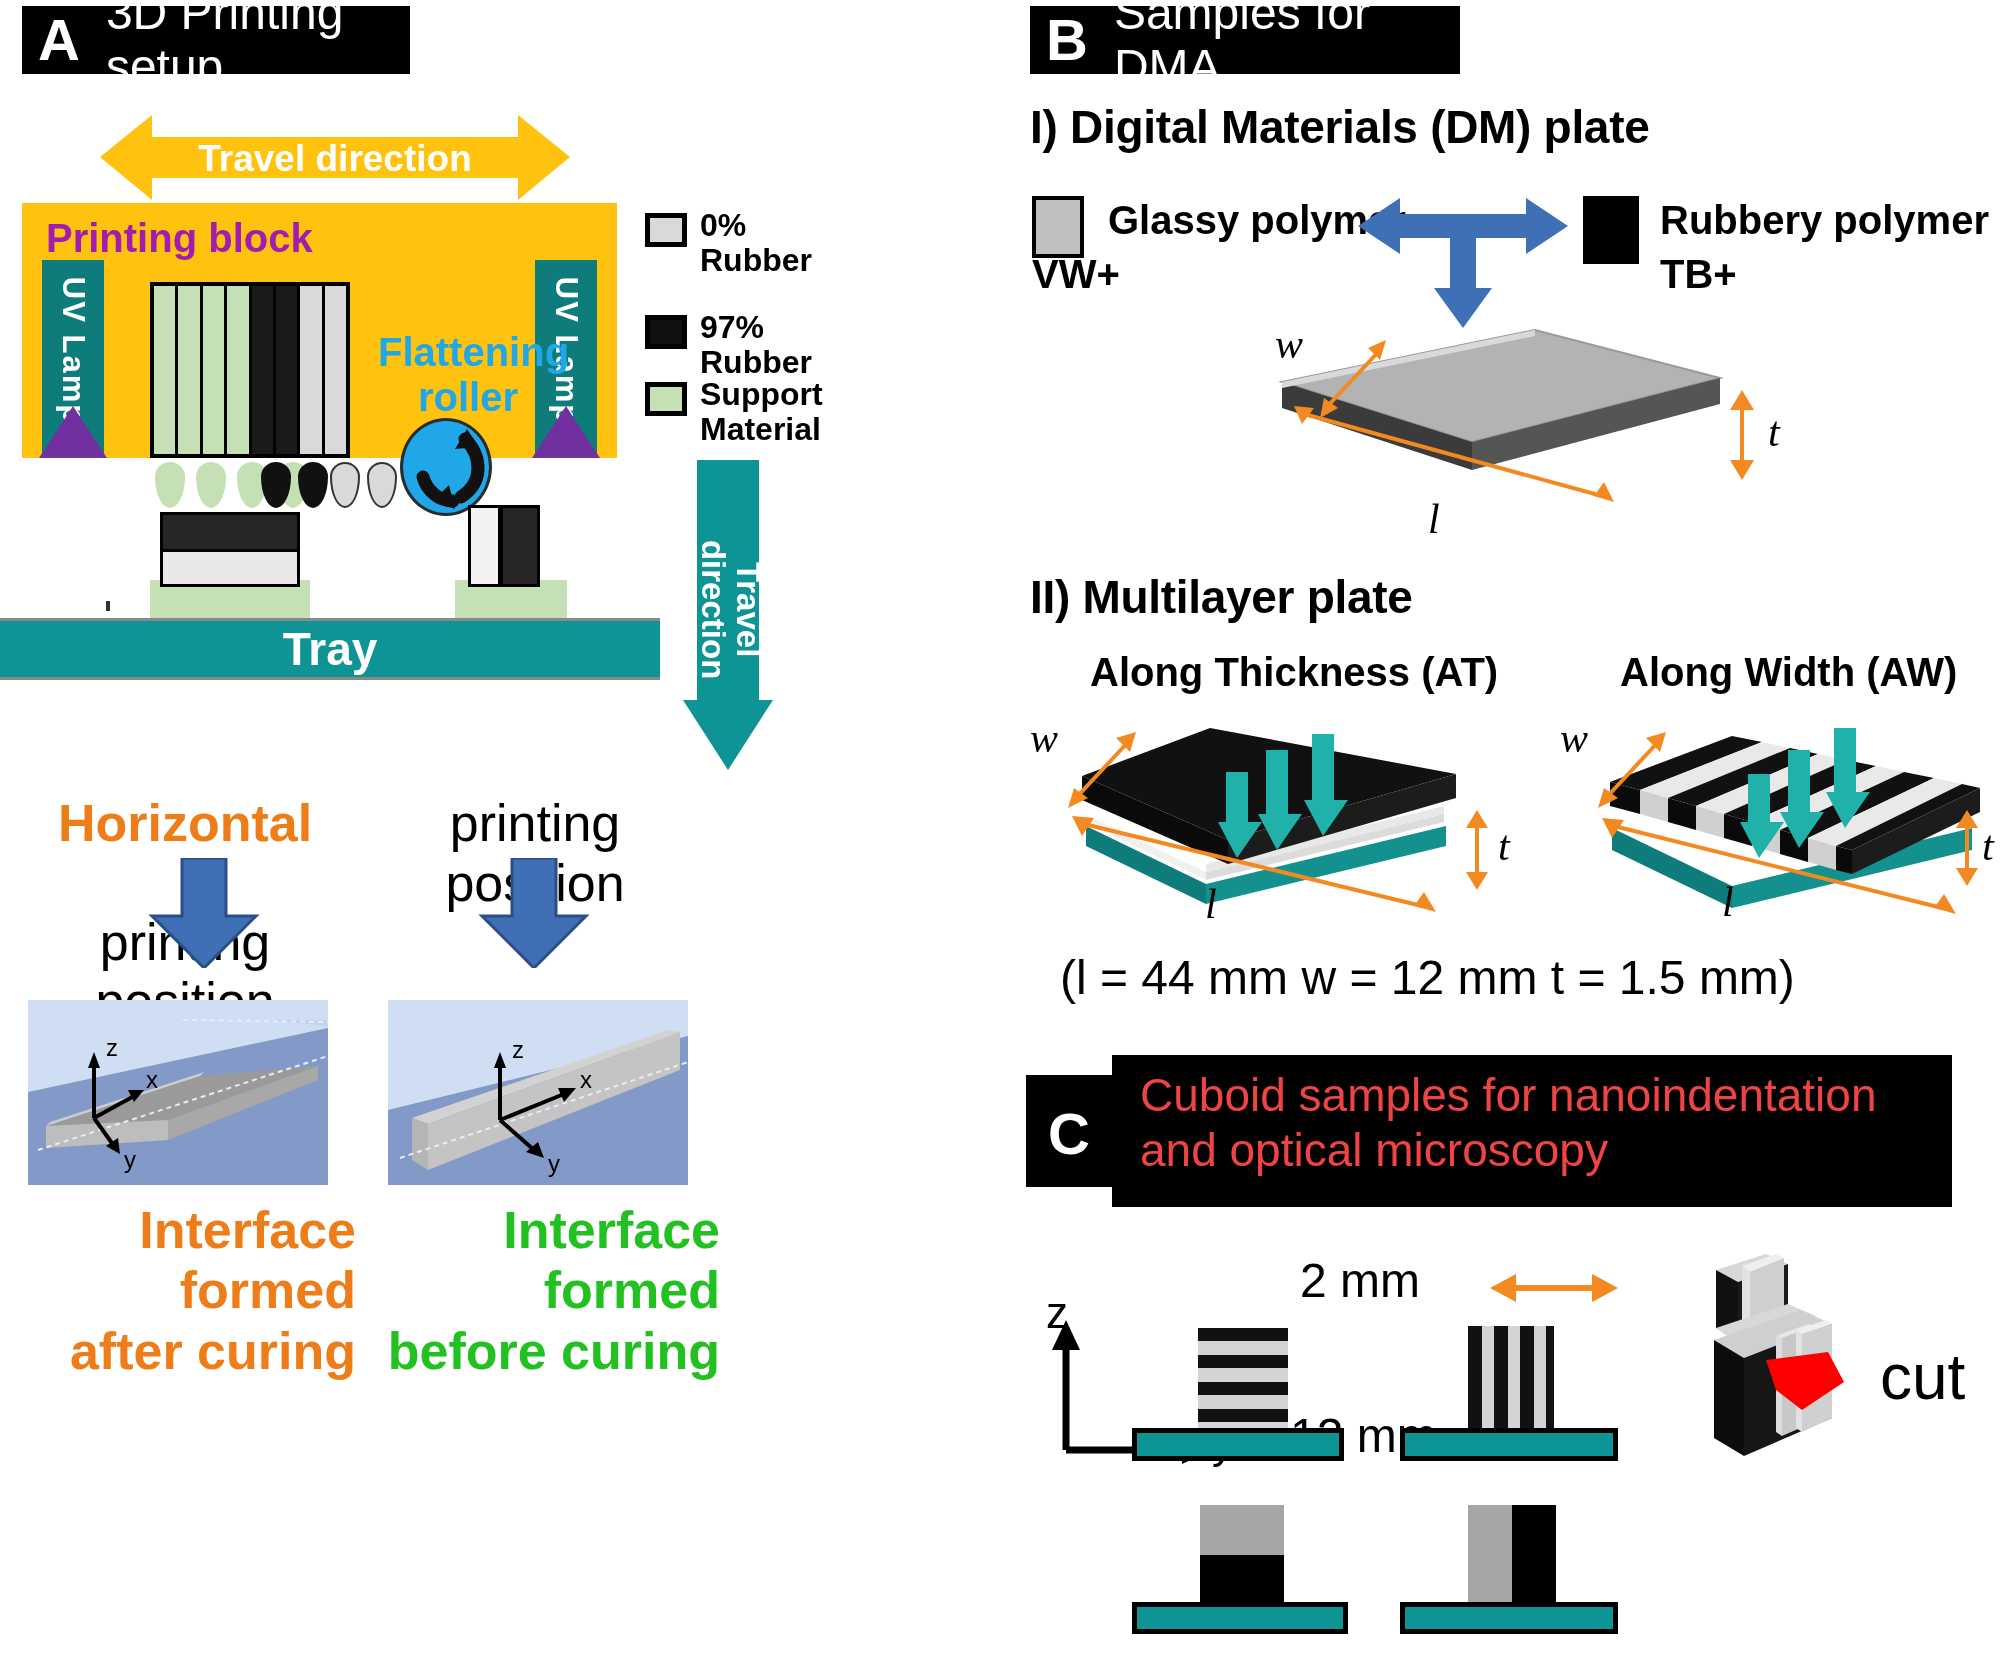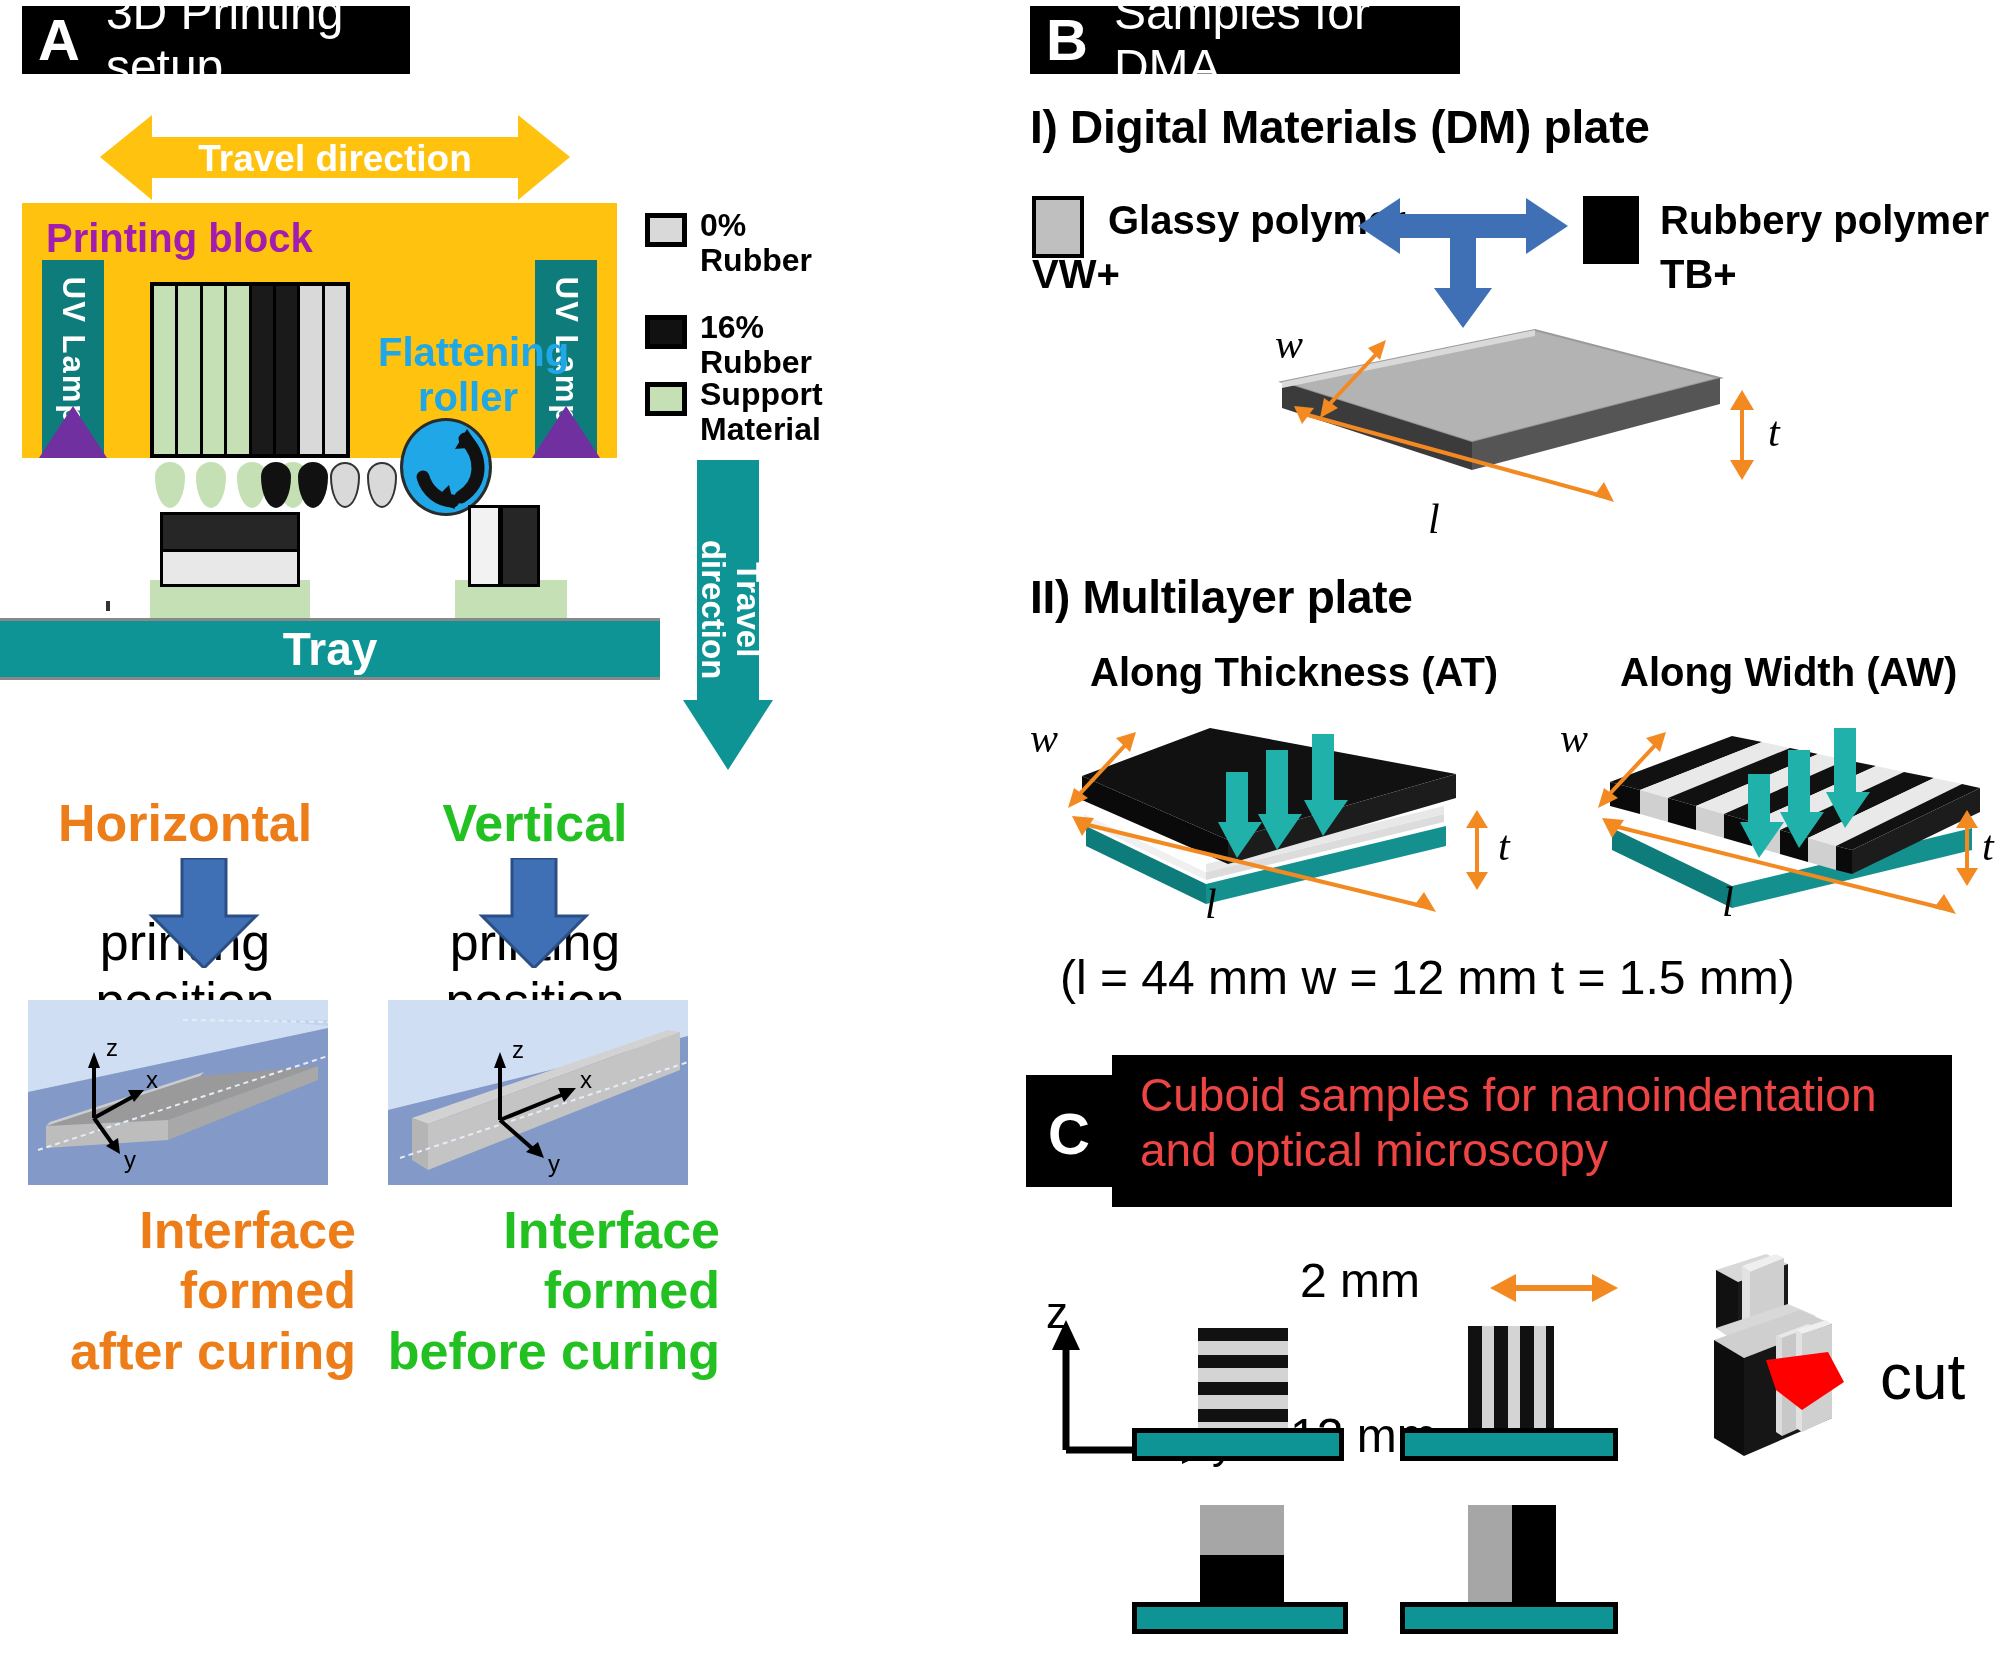--- a/index.html
+++ b/index.html
@@ -252,21 +252,21 @@
       <polygon points="52,88 30,80 46,64" fill="#111"></polygon>
       <path d="M50 80 C 36 80, 24 70, 20 56" stroke="#111" stroke-width="13" fill="none" stroke-linecap="round"></path>
     </svg>
   </div>
 
   <div class="legend-sw" style="left:645px; top:213px; width:42px; height:34px; background:#D9D9D9;"></div>
   <div class="legend-txt" style="left:700px; top:208px;">0%
 Rubber</div>
 
   <div class="legend-sw" style="left:645px; top:315px; width:42px; height:34px; background:#111111;"></div>
-  <div class="legend-txt" style="left:700px; top:310px;">16%
+  <div class="legend-txt" style="left:700px; top:310px;">97%
 Rubber</div>
 
   <div class="legend-sw" style="left:645px; top:382px; width:42px; height:34px; background:#C5E0B4;"></div>
   <div class="legend-txt" style="left:700px; top:377px;">Support
 Material</div>
 
   <svg class="abs" style="left:683px; top:460px;" width="90" height="310" viewBox="0 0 90 310">
     <polygon points="14,0 76,0 76,240 90,240 45,310 0,240 14,240" fill="#0E9494"></polygon>
   </svg>
   <div class="tdv-label" style="left:650px; top:575px; width:160px;">Travel
@@ -284,21 +284,20 @@
 
   <div class="tray" style="left:0px; top:618px; width:660px; height:62px;">
     <span class="tray-text">Tray</span>
   </div>
 
   <div class="pos-caption" style="left:20px; top:735px; width:330px;">
     <span class="l1 cap-orange">Horizontal</span>
     <span class="l2">printing position</span>
   </div>
   <div class="pos-caption" style="left:370px; top:735px; width:330px;">
-    <span class="l1 cap-green">Vertical</span>
     <span class="l2">printing position</span>
   </div>
 
   <svg class="abs" style="left:148px; top:858px;" width="112" height="110" viewBox="0 0 112 110">
     <polygon points="34,0 78,0 78,58 108,58 56,110 4,58 34,58" fill="#3F6FB5" stroke="#2B4F85" stroke-width="3"></polygon>
   </svg>
   <svg class="abs" style="left:478px; top:858px;" width="112" height="110" viewBox="0 0 112 110">
     <polygon points="34,0 78,0 78,58 108,58 56,110 4,58 34,58" fill="#3F6FB5" stroke="#2B4F85" stroke-width="3"></polygon>
   </svg>
 

